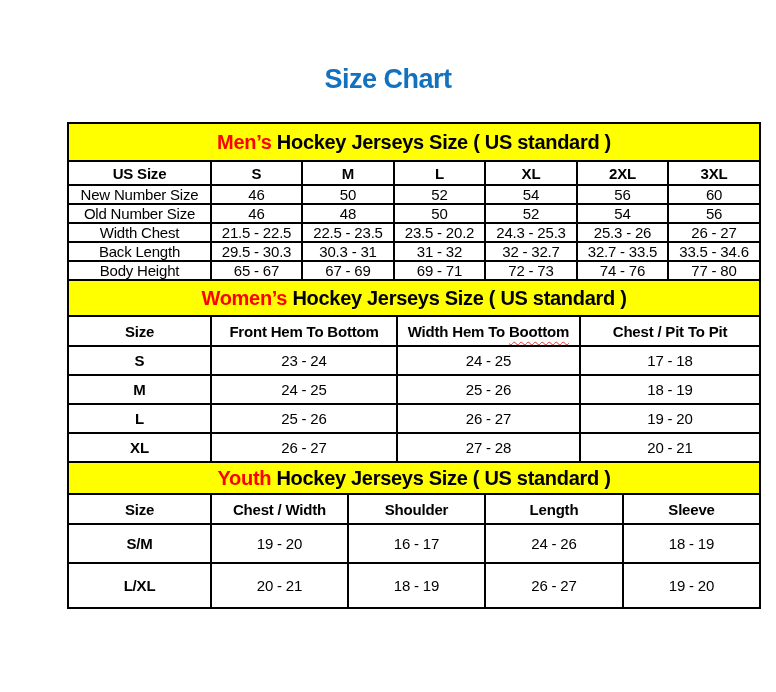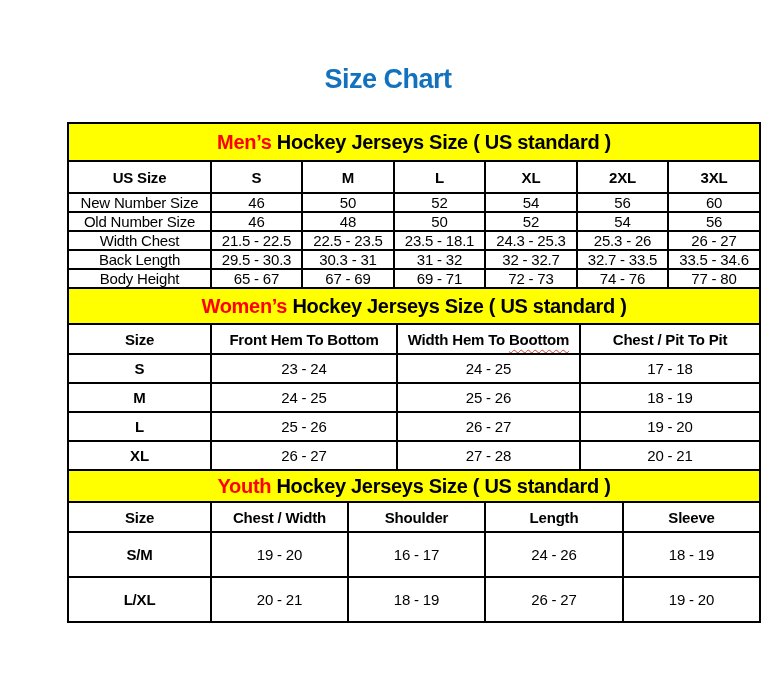--- a/index.html
+++ b/index.html
@@ -28,28 +28,28 @@
   table+table{margin-top:-2px;border-radius:29px;}
   td,th{
     border:2px solid var(--line);text-align:center;vertical-align:middle;
     padding:0 2px;overflow:hidden;white-space:nowrap;
   }
   .band td{
     background:var(--band-bg);font-size:20px;font-weight:700;height:38px;
     letter-spacing:-0.3px;
   }
   .band .hl{color:var(--accent-red);}
-  .cols td{font-weight:700;height:32px;}
+  .cols td{font-weight:700;height:24px;}
   .mens .data td{height:16px;}
   .womens .band td{height:36px;}
   .womens .cols td{height:30px;}
   .womens .data td{height:29px;}
   .youth .band td{height:32px;}
   .youth .cols td{height:30px;}
-  .youth .data td.r0{height:45px;}
+  .youth .data td.r0{height:39px;}
   .youth .data td.r1{height:45px;}
   .rl{font-weight:700;}
   .misspelled{
     text-decoration:underline;
     text-decoration-style:wavy;
     text-decoration-color:var(--squiggle);
     text-decoration-thickness:1px;
     text-underline-offset:4px;
   }
 </style>
@@ -98,21 +98,21 @@
       <td>48</td>
       <td>50</td>
       <td>52</td>
       <td>54</td>
       <td>56</td>
     </tr>
     <tr class="data">
       <td>Width Chest</td>
       <td>21.5 - 22.5</td>
       <td>22.5 - 23.5</td>
-      <td>23.5 - 18.1</td>
+      <td>23.5 - 20.2</td>
       <td>24.3 - 25.3</td>
       <td>25.3 - 26</td>
       <td>26 - 27</td>
     </tr>
     <tr class="data">
       <td>Back Length</td>
       <td>29.5 - 30.3</td>
       <td>30.3 - 31</td>
       <td>31 - 32</td>
       <td>32 - 32.7</td>

